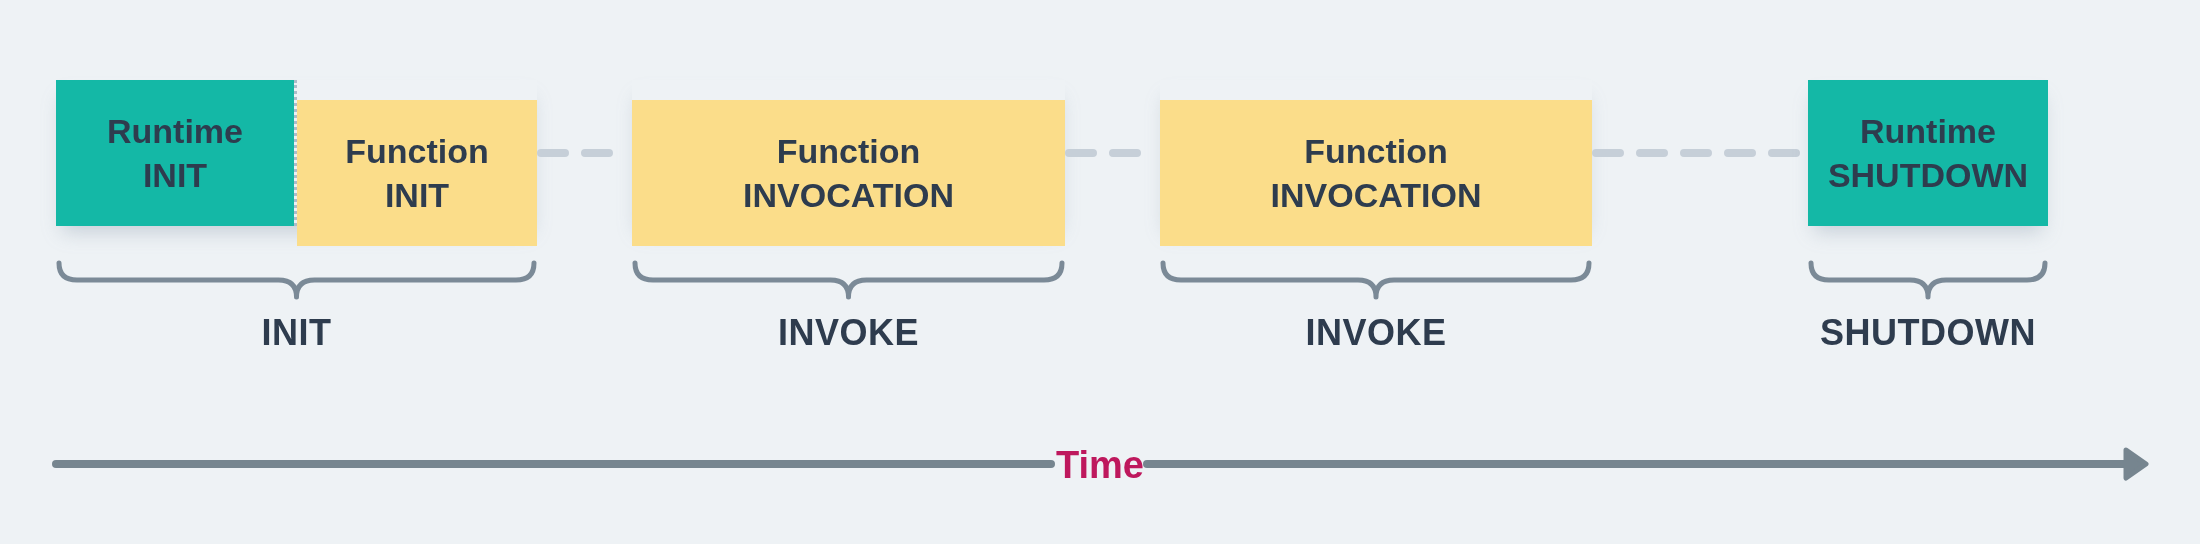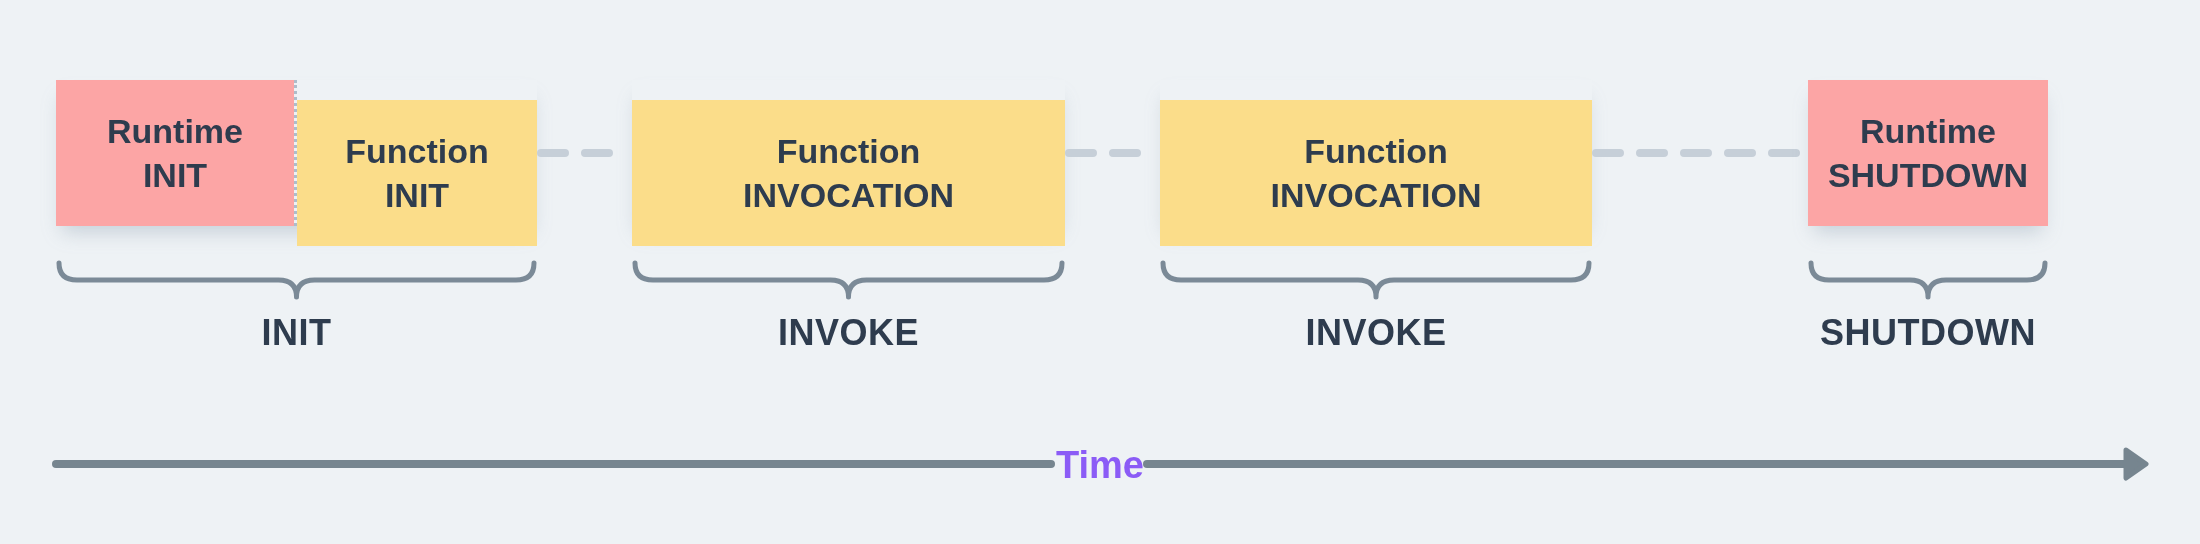--- a/index.html
+++ b/index.html
@@ -25,21 +25,21 @@
     flex-direction: column;
     justify-content: center;
     align-items: center;
     text-align: center;
     color: #2e3c4e;
     font-size: 34px;
     font-weight: 600;
     line-height: 44px;
     height: 100%;
   }
-  .seg-runtime  { background: #fca5a5; }
+  .seg-runtime  { background: #14b8a6; }
   .seg-function { background: #fbdd8a; margin-top: 20px; }
   .divider {
     width: 0;
     height: 100%;
     border-left: 3px dotted rgba(110, 135, 160, 0.50);
   }
   .block-1 { left: 56px;   width: 481px; }
   .block-1 .seg-runtime  { width: 238px; }
   .block-1 .seg-function { flex: 1; }
   .block-2 { left: 632px;  width: 433px; }
@@ -96,21 +96,21 @@
   }
   .axis-line-left  { left: 52px;   width: 1003px; }
   .axis-line-right { left: 1143px; width: 985px;  }
   .axis-label {
     position: absolute;
     top: 444px;
     left: 1100px;
     transform: translateX(-50%);
     height: 42px;
     line-height: 42px;
-    color: #8b5cf6;
+    color: #be185d;
     font-size: 38px;
     font-weight: 700;
     white-space: nowrap;
   }
   .axis-head { position: absolute; left: 2122px; top: 446px; }
   .axis-head svg { display: block; }
 </style>
 </head>
 <body>
 

